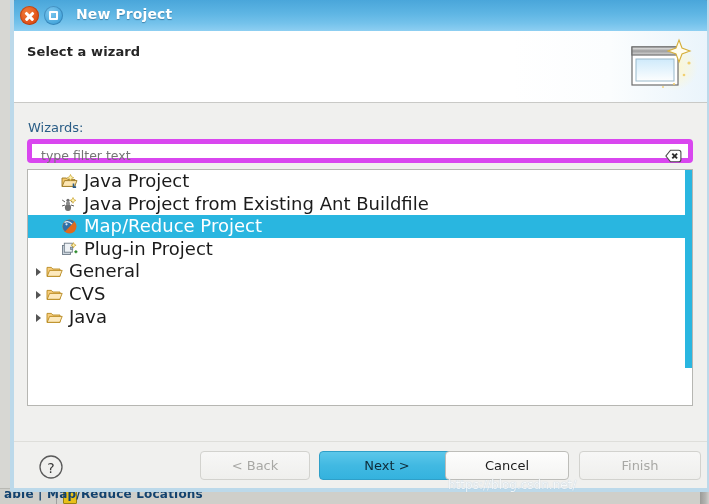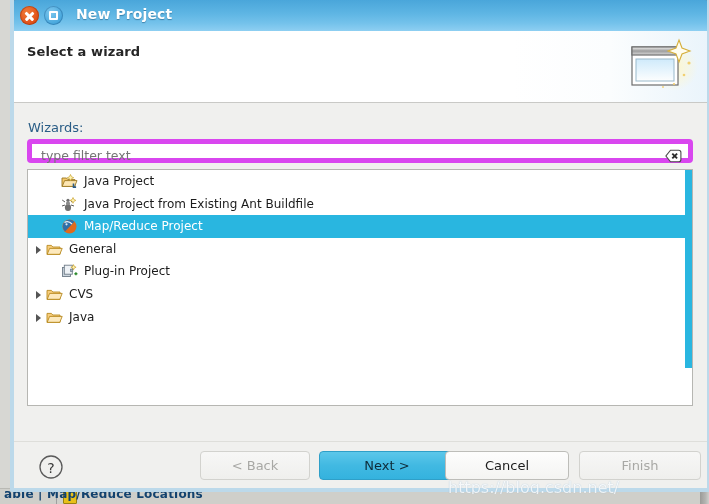--- a/index.html
+++ b/index.html
@@ -221,21 +221,21 @@
     height: 237px;
     background: #ffffff;
     border: 1px solid #b6b6b2;
     box-sizing: border-box;
     overflow: hidden;
   }
   .row {
     position: relative;
     height: 22.6px;
     line-height: 22.6px;
-    font-size: 12px;
+    font-size: 18px;
     color: #1b1b1b;
     white-space: nowrap;
     cursor: default;
     padding-left: 44px;
   }
   .row.selected {
     background: #29b6e0;
     color: #ffffff;
   }
   .row .arrow {
@@ -328,21 +328,21 @@
   #btn-cancel { left: 431px; width: 124px; }
   #btn-finish { left: 565px; width: 122px; }
 
   
   #watermark {
     position: absolute;
     left: 448px;
     top: 478px;
     width: 252px;
     height: 16px;
-    font-size: 16px;
+    font-size: 12px;
     color: rgba(255,255,255,.92);
     text-shadow: 0 0 1px rgba(130,170,200,.9);
     white-space: nowrap;
     overflow: hidden;
     pointer-events: none;
     opacity: .85;
   }
   #watermark .w2 {
     position: absolute;
     left: 46px;
@@ -442,37 +442,37 @@
           </div>
           <div class="row selected child">
             <div class="ico"><svg width="17" height="17" viewBox="0 0 17 17">
                 <circle cx="8.5" cy="8.5" r="7" fill="#e06a1c"></circle>
                 <path d="M1.8 8.5 a6.7 6.7 0 0 1 6.7 -6.7 a6.7 6.7 0 0 1 4.8 2 L4 13.5 a6.7 6.7 0 0 1 -2.2 -5 z" fill="#2f6fa8"></path>
                 <path d="M3.5 4.5 C6 3 9 4 11 6" fill="none" stroke="#eaf3fa" stroke-width="1.3"></path>
                 <circle cx="5.5" cy="6.3" r="1.1" fill="#ffffff" opacity="0.85"></circle>
               </svg></div>
             <div class="lbl">Map/Reduce Project</div>
           </div>
-          <div class="row">
-            <div class="arrow"></div>
-            <div class="ico"><svg width="17" height="17" viewBox="0 0 17 17">
-                <path d="M1 13.4 V4.4 h4.4 l1.4 1.6 H14 v7.4 z" fill="#f7cd7c" stroke="#b88a20" stroke-width="0.9"></path>
-                <path d="M1.2 13.3 L3.6 7.4 H16.2 L13.8 13.3 z" fill="#fde9bd" stroke="#b88a20" stroke-width="0.9"></path>
-              </svg></div>
-            <div class="lbl">General</div>
-          </div>
           <div class="row child">
             <div class="ico"><svg width="17" height="17" viewBox="0 0 17 17">
                 <rect x="1.5" y="4.5" width="8" height="9" fill="#cdd6de" stroke="#6f7c88" stroke-width="0.9"></rect>
                 <rect x="3.3" y="2.2" width="8" height="9" fill="#eef2f6" stroke="#6f7c88" stroke-width="0.9"></rect>
                 <rect x="9.4" y="6.2" width="2.4" height="2.4" fill="#9fb2c2" stroke="#6f7c88" stroke-width="0.7"></rect>
                 <path d="M12.5 1.6 l.8 1.8 1.8 .8 -1.8 .8 -.8 1.8 -.8-1.8 -1.8-.8 1.8-.8 z" fill="#fff3b0" stroke="#c9a02c" stroke-width="0.7"></path>
                 <path d="M13.4 10.8 h3 M14.9 9.3 v3" stroke="#2d8a2d" stroke-width="1.4"></path>
               </svg></div>
             <div class="lbl">Plug-in Project</div>
+          </div>
+          <div class="row">
+            <div class="arrow"></div>
+            <div class="ico"><svg width="17" height="17" viewBox="0 0 17 17">
+                <path d="M1 13.4 V4.4 h4.4 l1.4 1.6 H14 v7.4 z" fill="#f7cd7c" stroke="#b88a20" stroke-width="0.9"></path>
+                <path d="M1.2 13.3 L3.6 7.4 H16.2 L13.8 13.3 z" fill="#fde9bd" stroke="#b88a20" stroke-width="0.9"></path>
+              </svg></div>
+            <div class="lbl">General</div>
           </div>
           <div class="row">
             <div class="arrow"></div>
             <div class="ico"><svg width="17" height="17" viewBox="0 0 17 17">
                 <path d="M1 13.4 V4.4 h4.4 l1.4 1.6 H14 v7.4 z" fill="#f7cd7c" stroke="#b88a20" stroke-width="0.9"></path>
                 <path d="M1.2 13.3 L3.6 7.4 H16.2 L13.8 13.3 z" fill="#fde9bd" stroke="#b88a20" stroke-width="0.9"></path>
               </svg></div>
             <div class="lbl">CVS</div>
           </div>
           <div class="row">

